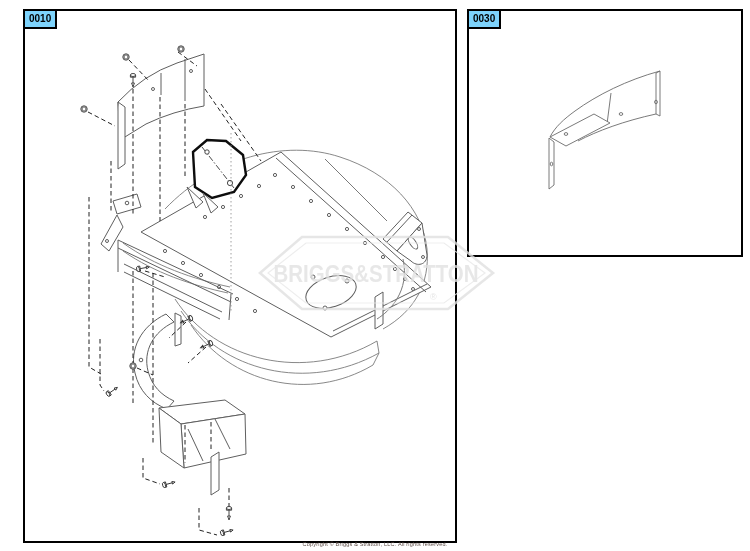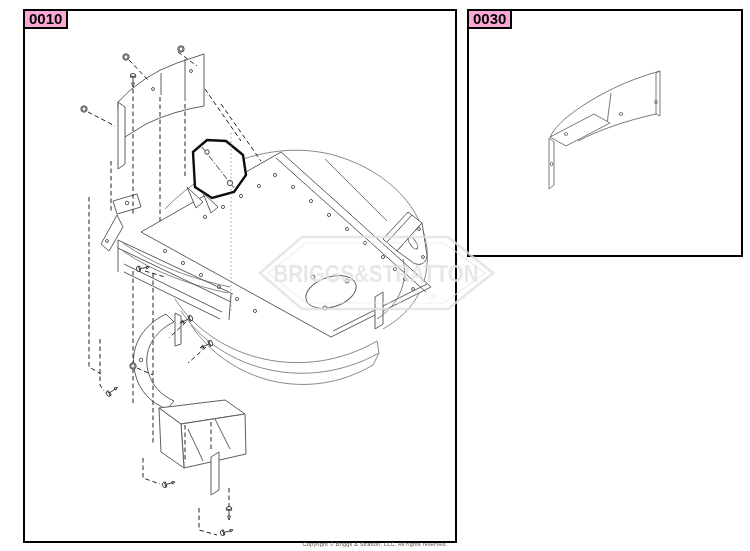--- a/index.html
+++ b/index.html
@@ -2,22 +2,22 @@
 <html><head>
 <meta charset="utf-8">
 <style>
   html,body{margin:0;padding:0;background:#fff;}
   .page{position:relative;width:750px;height:551px;background:#ffffff;overflow:hidden;
         font-family:"Liberation Sans",sans-serif;}
   .panel{position:absolute;border:2px solid #000;background:transparent;z-index:2;}
   #panel-0010{left:23px;top:9px;width:430px;height:530px;}
   #panel-0020{left:467px;top:9px;width:272px;height:244px;}
   #panel-0030{left:467px;top:273px;width:272px;height:266px;}
-  .panel-label{position:absolute;top:-2px;left:-2px;border:2px solid #000;background:#f9a8d4;
-        font-weight:bold;font-size:15px;line-height:16px;padding:0 4px;color:#000;z-index:4;}
+  .panel-label{position:absolute;top:-2px;left:-2px;border:2px solid #000;background:#7dd3fc;
+        font-weight:bold;font-size:10px;line-height:16px;padding:0 4px;color:#000;z-index:4;}
   .drawing{position:absolute;left:0;top:0;width:100%;height:100%;}
   .watermark{position:absolute;left:252px;top:227px;width:250px;height:95px;z-index:3;
         opacity:.8;pointer-events:none;}
   .copyright{position:absolute;left:0;right:0;top:541px;text-align:center;
         font-size:5.5px;line-height:7px;color:#5a4a44;letter-spacing:.2px;z-index:2;}
   svg{display:block;}
 </style>
 </head>
 <body>
 

